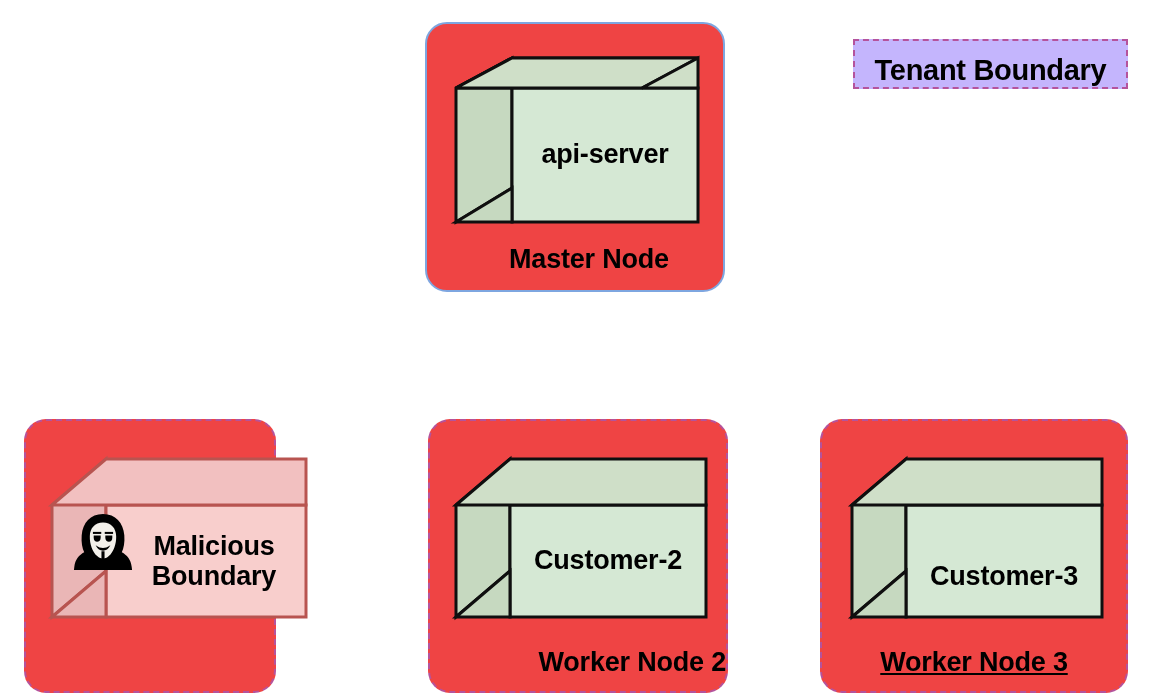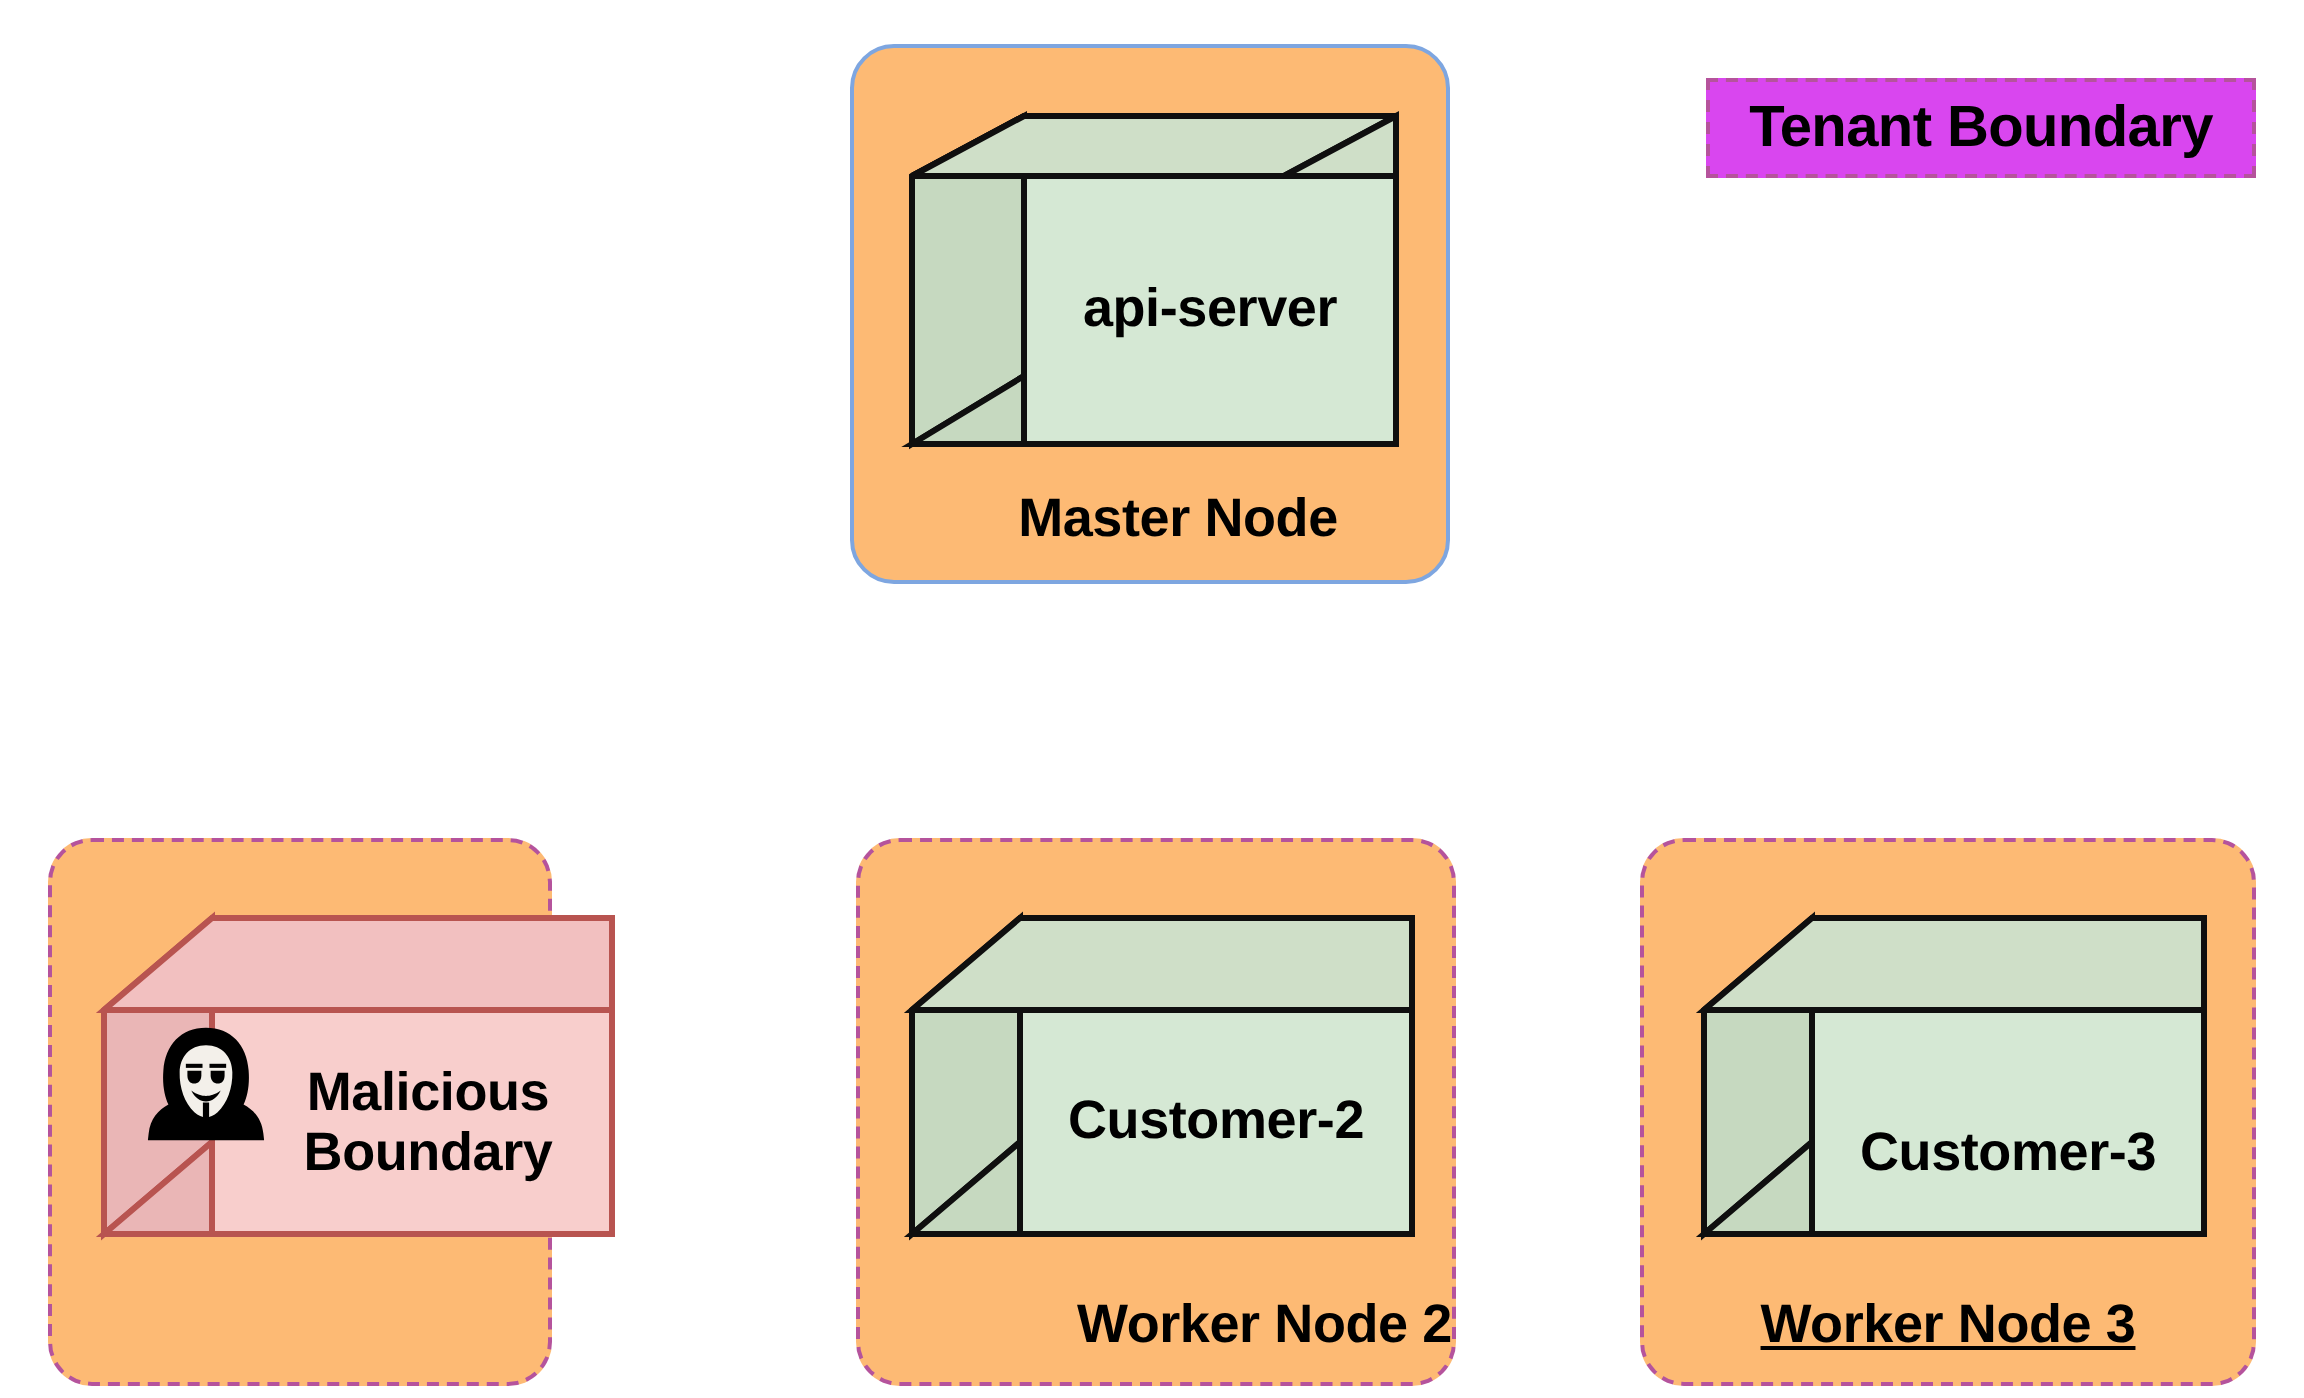--- a/index.html
+++ b/index.html
@@ -22,21 +22,21 @@
     left: 0;
     top: 0;
     width: 1152px;
     height: 699px;
   }
 
   
   .node-panel {
     position: absolute;
     box-sizing: border-box;
-    background: #fdba74;
+    background: #ef4444;
     border-radius: 22px;
   }
   .node-panel.solid-border {
     border: 2px solid #7ea6e0;
   }
   .node-panel.dashed-border {
     border: 2px dashed #b5539c;
   }
 
   
@@ -90,23 +90,23 @@
     display: block;
     width: 100%;
     height: 100%;
   }
 
   
   .legend-chip {
     position: absolute;
     box-sizing: border-box;
     border: 2px dashed #b5539c;
-    background: #d946ef;
+    background: #c4b5fd;
     display: flex;
-    align-items: center;
+    align-items: flex-end;
     justify-content: center;
   }
   .legend-chip-label {
     font-size: 29px;
     font-weight: bold;
     color: #000000;
     white-space: nowrap;
     letter-spacing: -0.3px;
   }
 </style>

